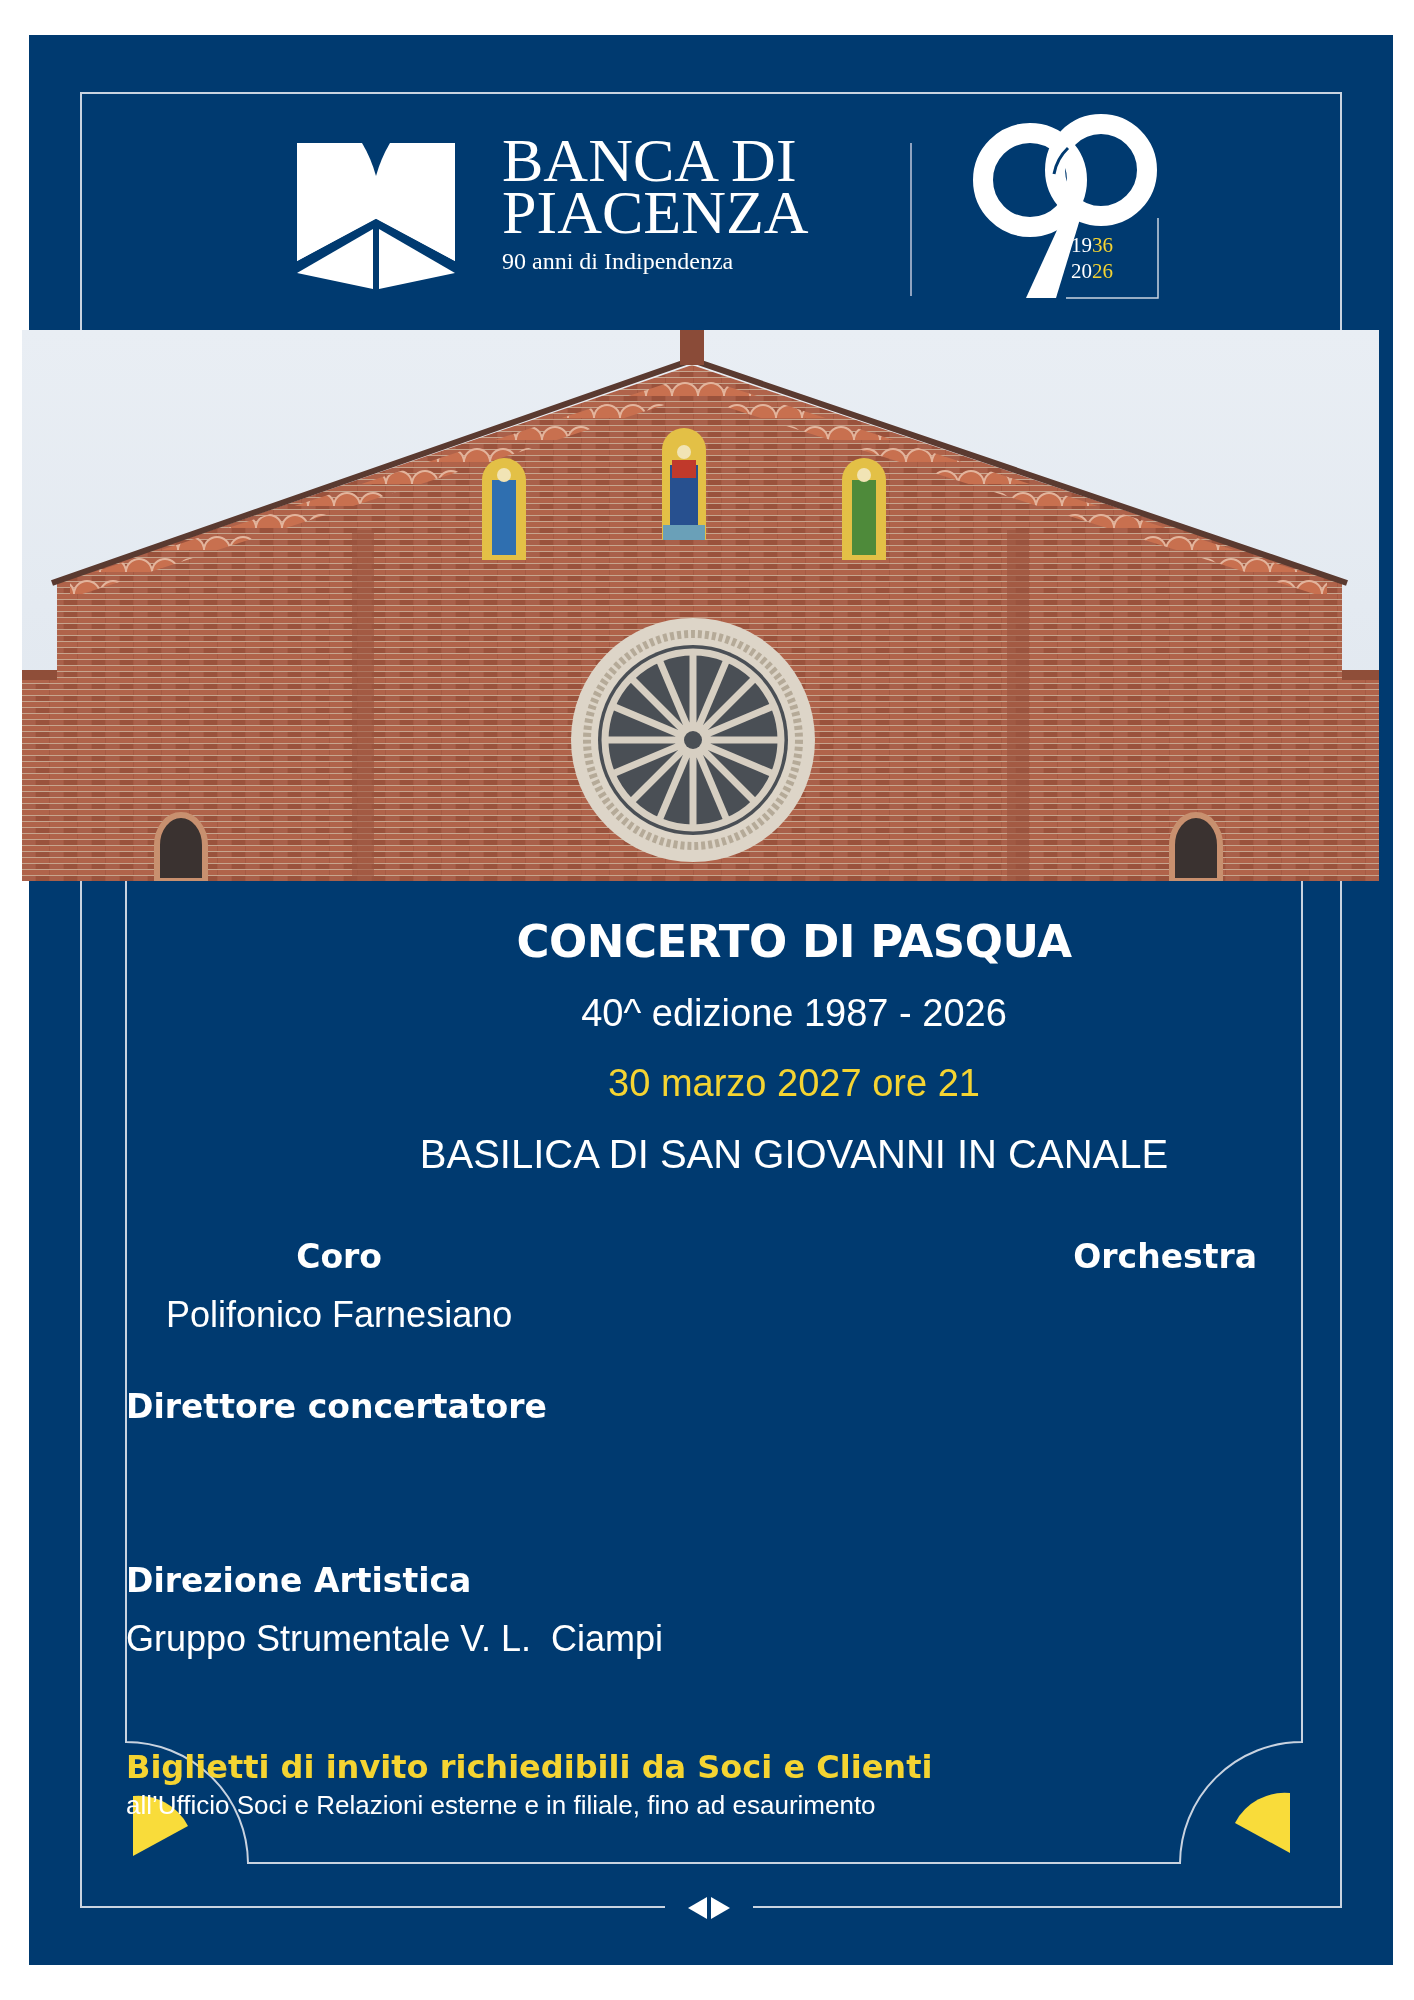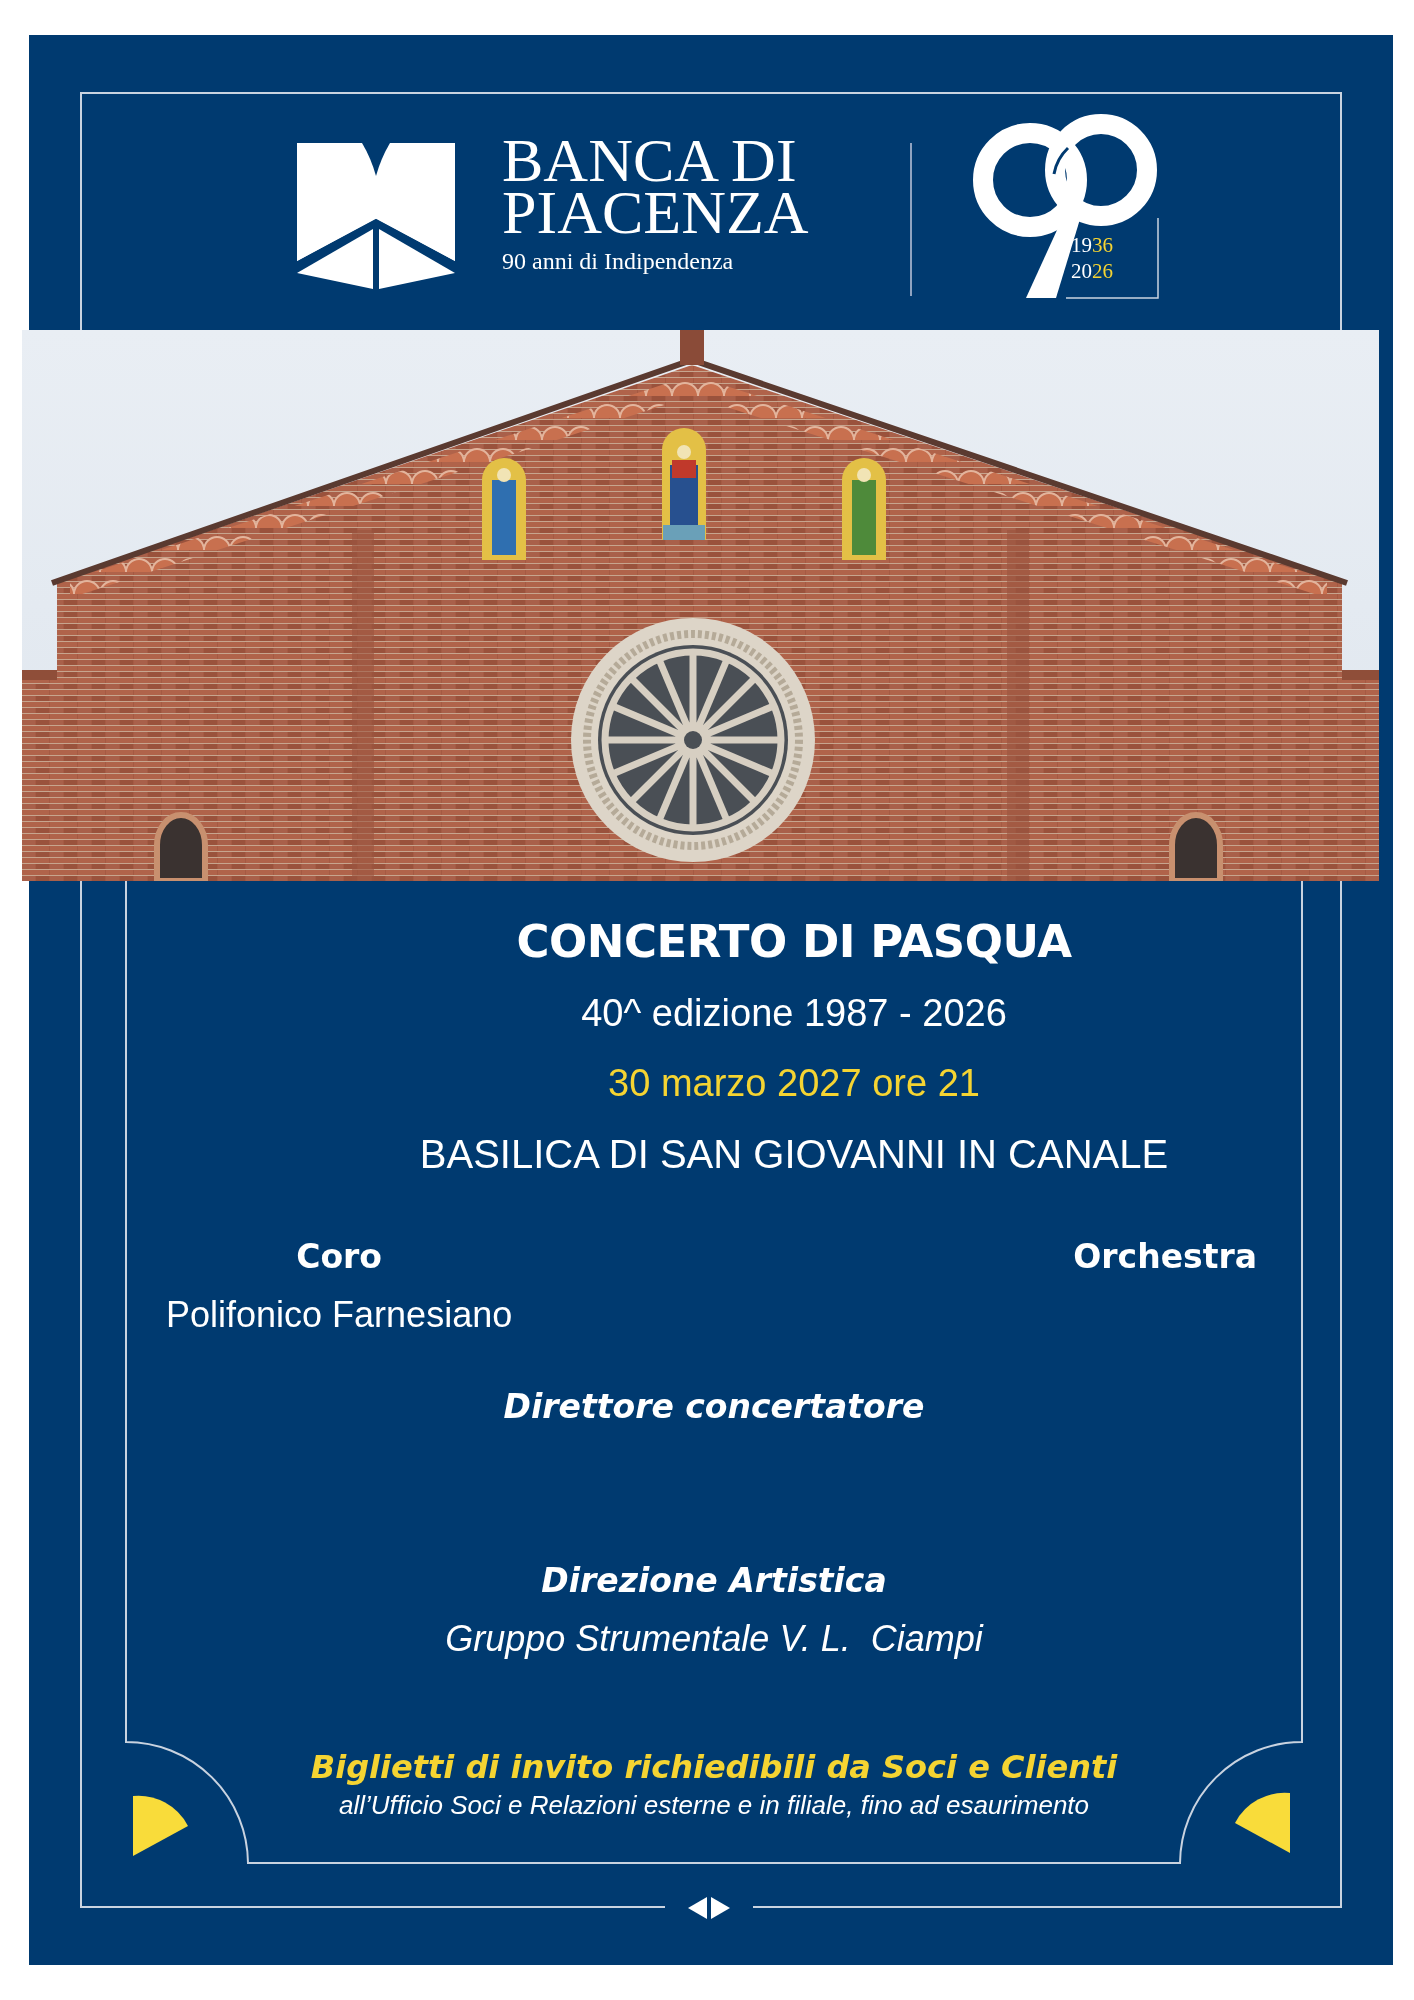--- a/index.html
+++ b/index.html
@@ -15,21 +15,21 @@
   .photo { position: absolute; left: 22px; top: 330px; width: 1357px; height: 551px; overflow: hidden; }
   .content { position: absolute; left: 126px; width: 1336px; text-align: center; color: #fff; font-family: "DejaVu Sans", sans-serif; }
   .title { top: 915px; font-size: 45px; font-weight: bold; letter-spacing: -0.5px; }
   .edition { top: 992px; font-size: 38px; font-weight: 300; font-family: "Liberation Sans", sans-serif; }
   .date { top: 1062px; font-size: 38px; color: #f5d432; font-family: "Liberation Sans", sans-serif; }
   .venue { top: 1132px; font-size: 40px; font-family: Liberation Sans, sans-serif; }
   .col-left { position: absolute; left: 166px; top: 1232px; color: #fff; text-align: center; }
   .col-right { position: absolute; right: 157px; top: 1232px; color: #fff; text-align: right; }
   .role { font-family: "DejaVu Sans", sans-serif; font-weight: bold; font-size: 33px; line-height: 50px; display: block; white-space: nowrap; }
   .name { font-family: "Liberation Sans", sans-serif; font-size: 36px; line-height: 66px; display: block; white-space: nowrap; }
-  .center-block { position: absolute; left: 126px; width: 1176px; text-align: center; color: #fff; font-style: italic; }
+  .center-block { position: absolute; left: 126px; width: 1176px; color: #fff; }
   .tickets-title { top: 1748px; font-family: "DejaVu Sans", sans-serif; font-weight: bold; font-size: 32px; color: #f5d432; }
   .tickets-sub { top: 1790px; font-family: "Liberation Sans", sans-serif; font-size: 26px; color: #fff; }
 </style>
 </head>
 <body>
 
 <div class="panel"></div>
 
 <svg class="frame-svg" width="1414" height="2000">
 

